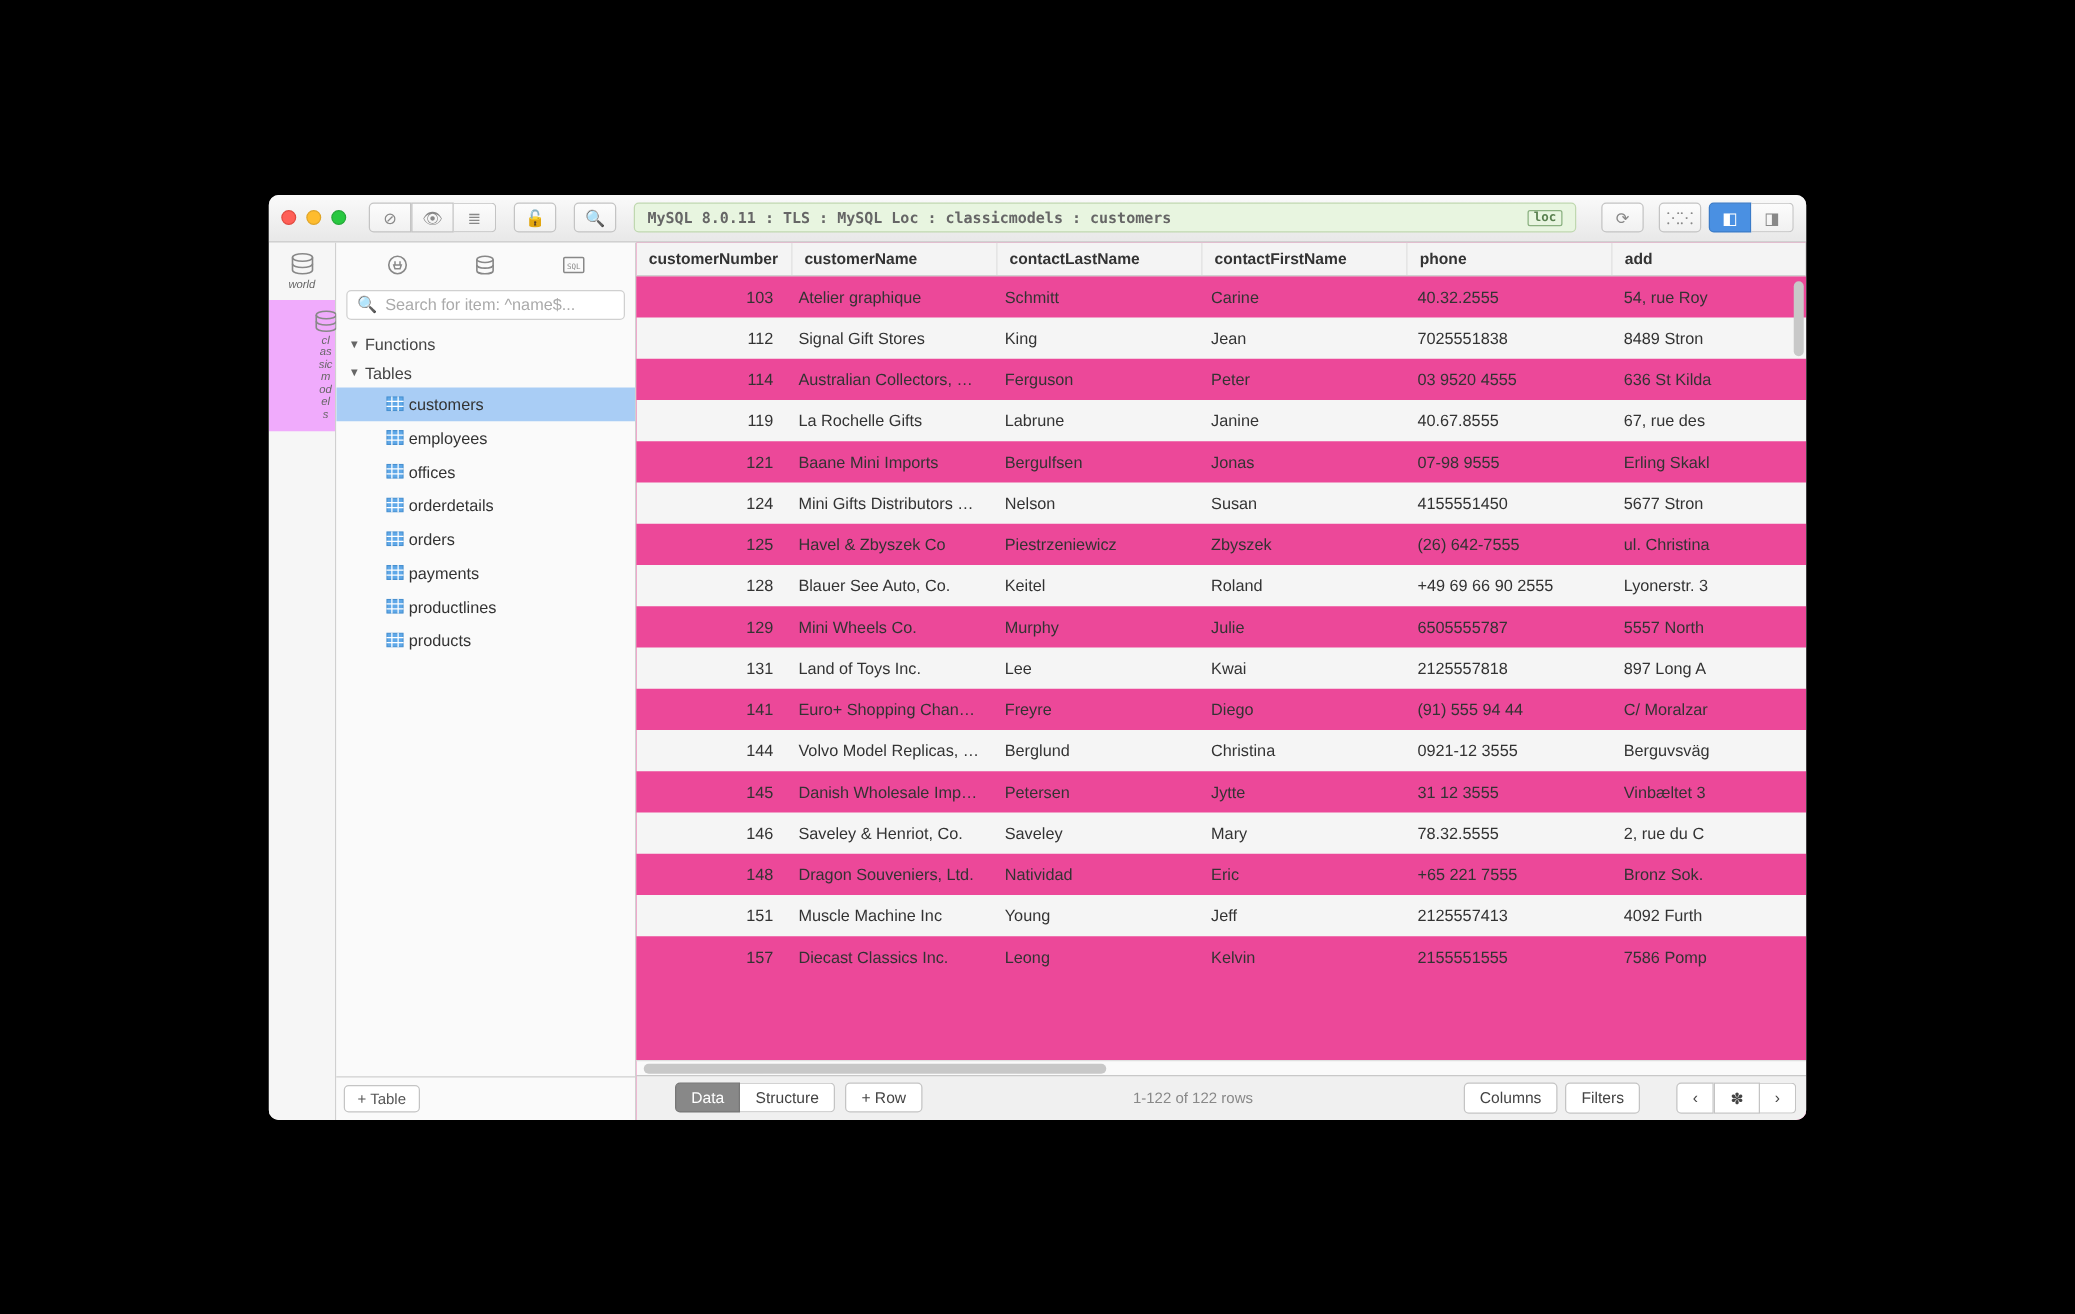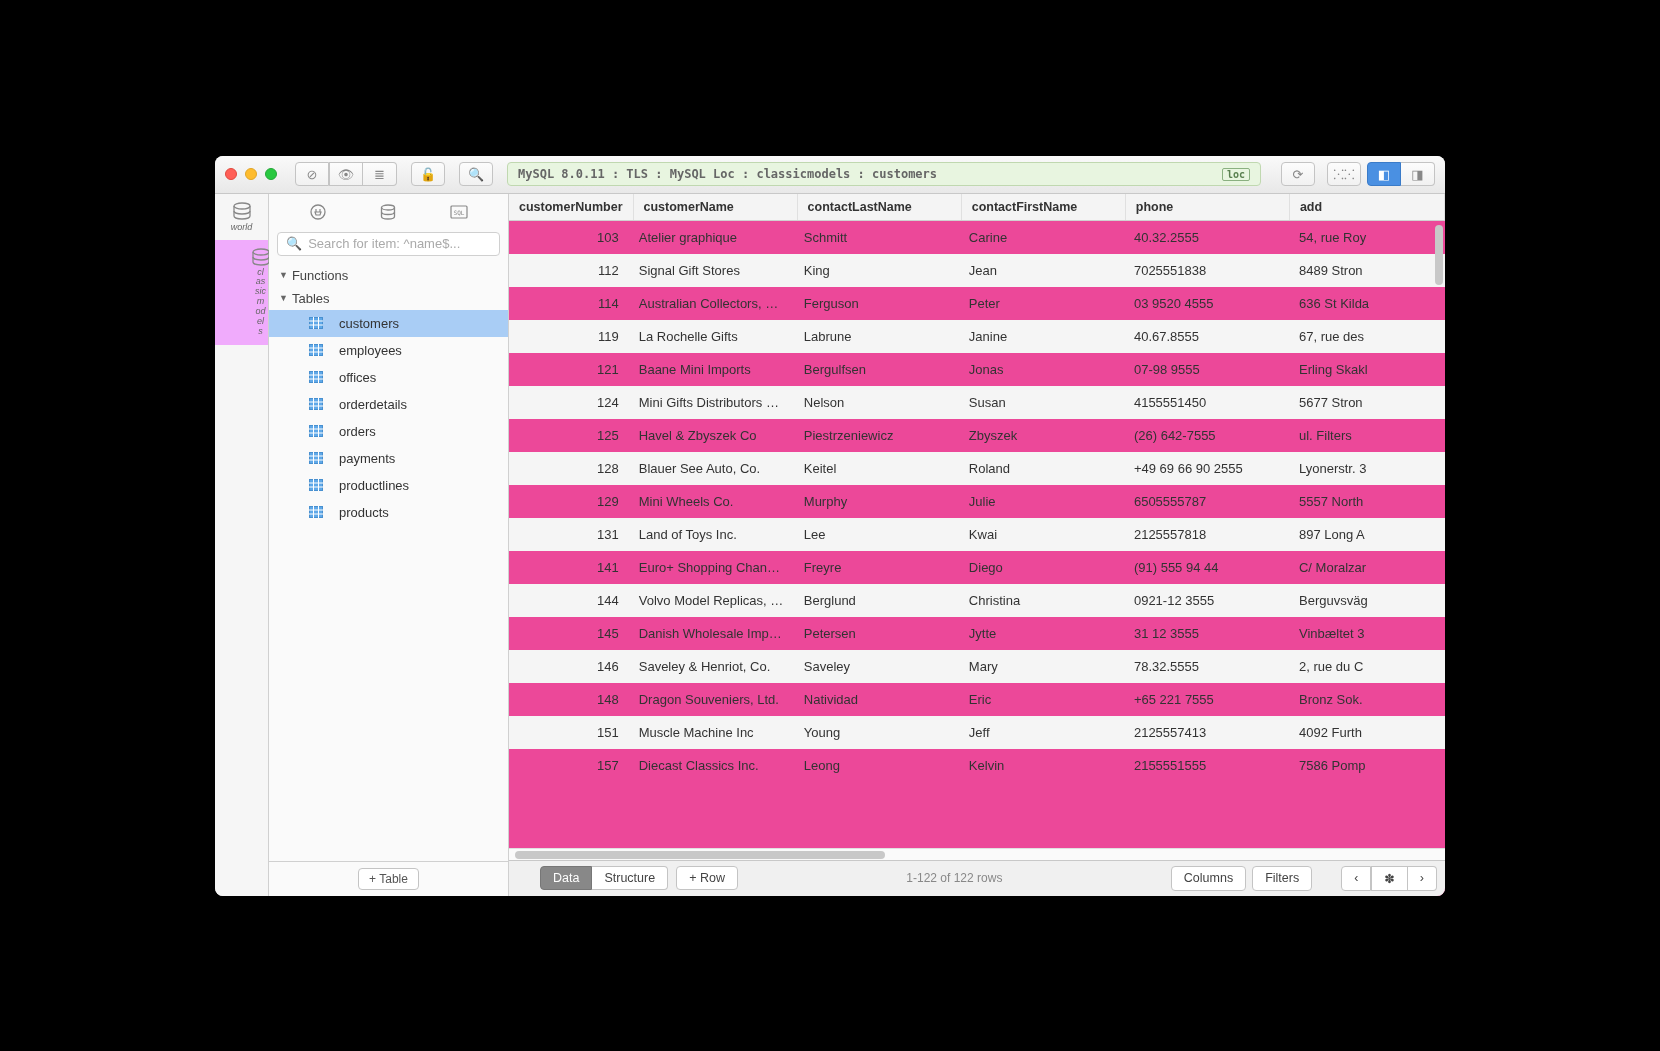--- a/index.html
+++ b/index.html
@@ -37,24 +37,24 @@
 .sidebar { width: 240px; background: #fafafa; border-right: 1px solid #d0d0d0; display: flex; flex-direction: column; }
 .side-top { display: flex; align-items: center; justify-content: space-around; padding: 6px 14px 4px; }
 .side-top .ic { width: 38px; height: 24px; display: flex; align-items: center; justify-content: center; color: #777; cursor: pointer; }
 .search { margin: 4px 8px; height: 24px; background: #fff; border: 1px solid #d0d0d0; border-radius: 4px; display: flex; align-items: center; padding: 0 8px; color: #aaa; gap: 6px; }
 .tabs { display: flex; gap: 14px; padding: 6px 10px; align-items: center; }
 .pill { background: #b0b0b0; color: #fff; padding: 2px 10px; border-radius: 4px; font-size: 12px; }
 .tab-label { color: #333; cursor: pointer; font-size: 13px; }
 .tree { padding: 4px 0; overflow: auto; flex: 1; }
 .tree-row { display: flex; align-items: center; padding: 4px 10px; cursor: pointer; color: #444; gap: 4px; }
 .tree-row .disc { font-size: 9px; color: #666; }
-.tree-item { display: flex; align-items: center; padding: 6px 10px 6px 40px; cursor: pointer; gap: 16px; color: #333; }
+.tree-item { display: flex; align-items: center; padding: 6px 10px 6px 40px; cursor: pointer; gap: 4px; color: #333; }
 .tree-item.selected { background: #a9cdf5; }
 .table-icon { width: 14px; height: 12px; display: inline-block; }
-.sidebar-footer { border-top: 1px solid #d0d0d0; padding: 6px; display: flex; justify-content: center; }
+.sidebar-footer { border-top: 1px solid #d0d0d0; padding: 6px; display: flex; justify-content: flex-start; }
 .add-table { background: #fff; border: 1px solid #c4c4c4; border-radius: 4px; padding: 3px 10px; font-size: 12px; cursor: pointer; color: #555; }
 
 .main { flex: 1; display: flex; flex-direction: column; overflow: hidden; background: #ec4899; }
 .thead { display: flex; background: #f4f4f4; border-bottom: 1px solid #d0d0d0; }
 .th { padding: 6px 10px; font-weight: 600; border-right: 1px solid #e0e0e0; font-size: 12.5px; color: #333; }
 .tbody { flex: 1; overflow: auto; position: relative; }
 .tr { display: flex; border-bottom: 1px solid #f0f0tr;+0; }
 .tr:nth-child(even) { background: #f5f5f5; }
 .td { padding: 9px 10px; font-size: 13px; color: #333; overflow: hidden; white-space: nowrap; text-overflow: ellipsis; }
 .c0 { width: 130px; text-align: right; }
@@ -311,21 +311,21 @@
             <div class="td c3">Susan</div>
             <div class="td c4">4155551450</div>
             <div class="td c5">5677 Stron</div>
           </div>
           <div class="tr">
             <div class="td c0">125</div>
             <div class="td c1">Havel &amp; Zbyszek Co</div>
             <div class="td c2">Piestrzeniewicz</div>
             <div class="td c3">Zbyszek</div>
             <div class="td c4">(26) 642-7555</div>
-            <div class="td c5">ul. Filters</div>
+            <div class="td c5">ul. Christina</div>
           </div>
           <div class="tr">
             <div class="td c0">128</div>
             <div class="td c1">Blauer See Auto, Co.</div>
             <div class="td c2">Keitel</div>
             <div class="td c3">Roland</div>
             <div class="td c4">+49 69 66 90 2555</div>
             <div class="td c5">Lyonerstr. 3</div>
           </div>
           <div class="tr">

